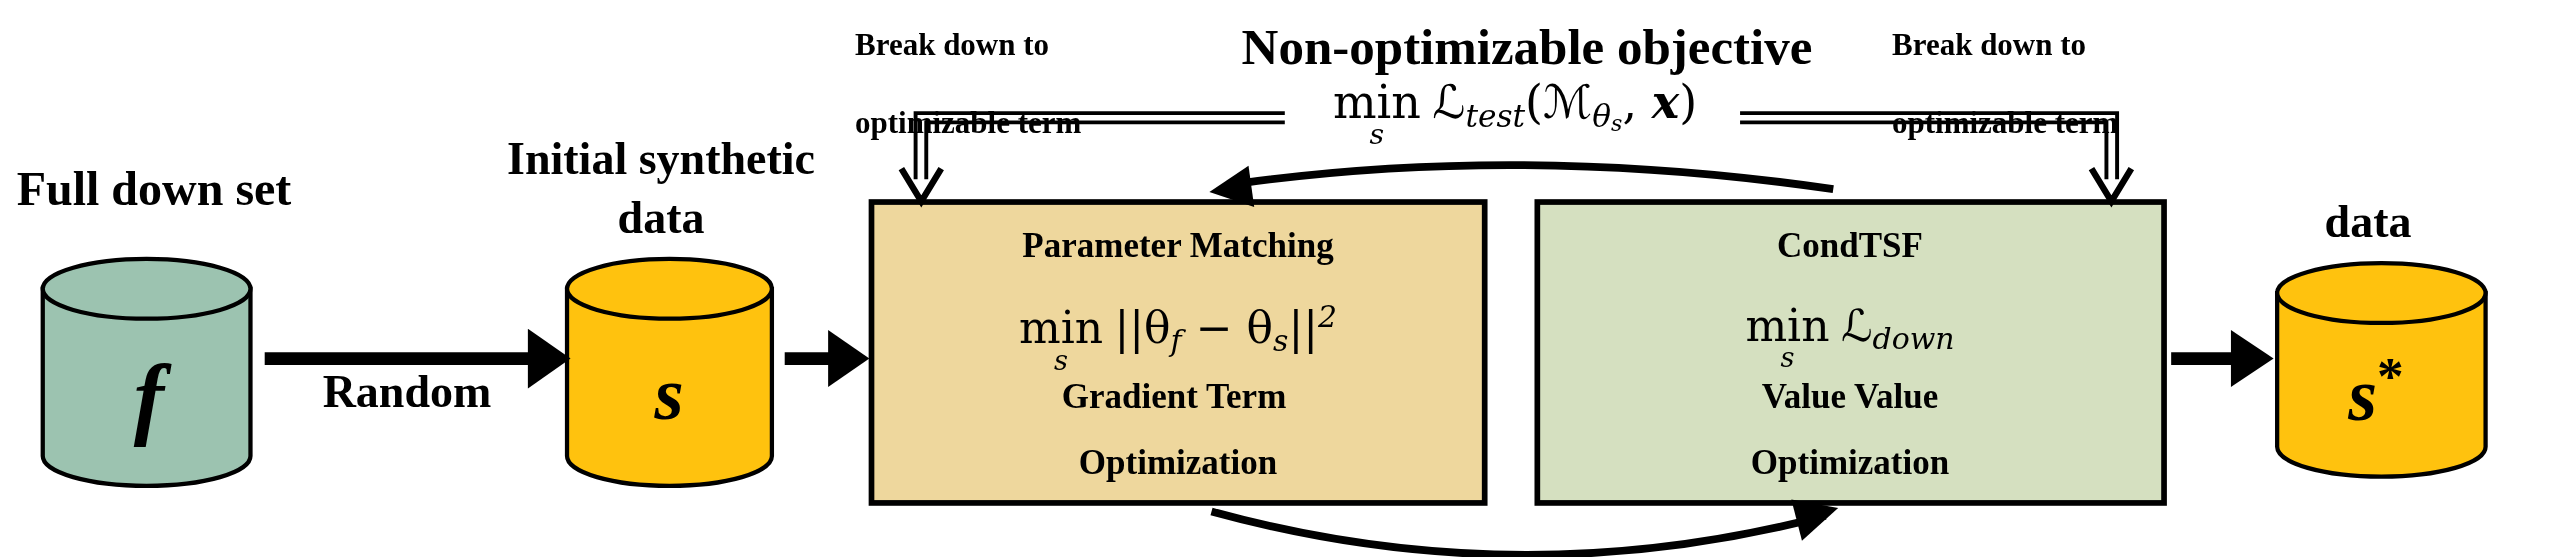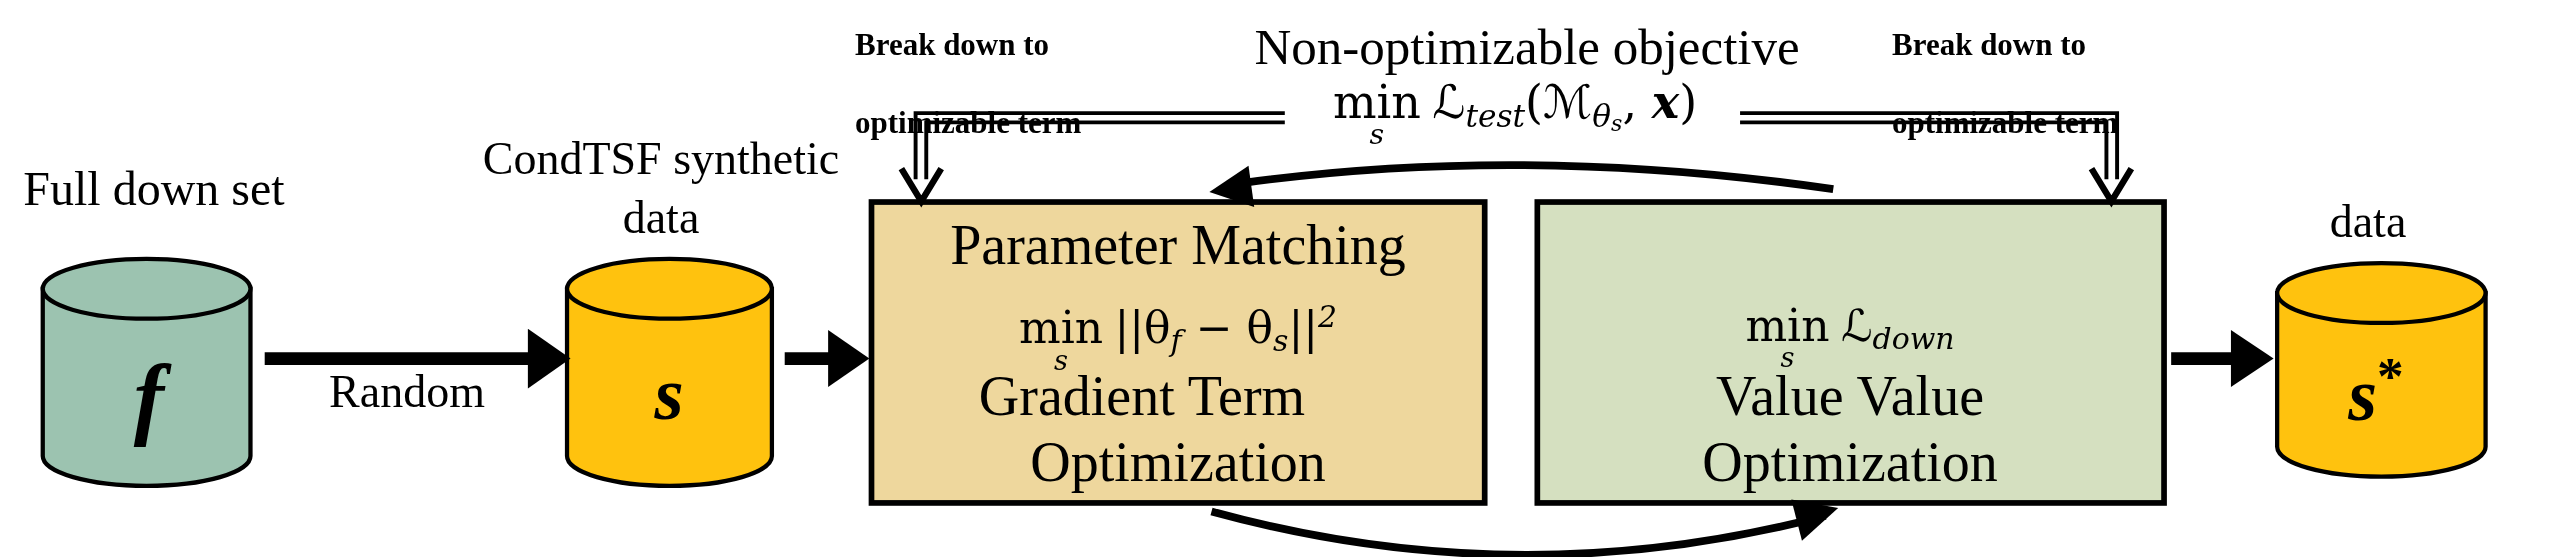--- a/index.html
+++ b/index.html
@@ -1,27 +1,27 @@
 <!DOCTYPE html>
 <html style="font-size:11.4px"><head>
 <meta charset="utf-8">
 <style>
   html,body{margin:0;padding:0;background:#ffffff;}
   #canvas{position:relative;width:2576px;height:557px;background:#ffffff;overflow:hidden;
           font-family:"Liberation Serif",serif;color:#000;}
   #shapes{position:absolute;left:0;top:0;width:2576px;height:557px;}
-  .lbl{position:absolute;transform:translate(-50%,-50%);font-weight:normal;white-space:nowrap;
+  .lbl{position:absolute;transform:translate(-50%,-50%);font-weight:bold;white-space:nowrap;
        font-family:"Liberation Serif",serif;line-height:1;}
   .lbl-block{position:absolute;font-weight:bold;white-space:nowrap;
        font-family:"Liberation Serif",serif;}
   .f64{font-size:46px;}
   .f68{font-size:48px;}
   .f72{font-size:51px;}
   .f60{font-size:31px;line-height:78px;}
-  .boxtext{font-size:56px;}
+  .boxtext{font-size:35px;}
   .formula{position:absolute;transform:translate(-50%,-50%);white-space:nowrap;
            font-family:"DejaVu Serif","Liberation Serif",serif;font-size:44px;line-height:1;}
   .minblock{display:inline-block;position:relative;margin-right:11.4px;}
   .minblock .under{position:absolute;left:50%;top:92%;transform:translateX(-50%);
                    font-size:0.62em;font-style:italic;}
   .it{font-style:italic;}
   .bi{font-style:italic;font-weight:bold;}
   .script{font-family:"DejaVu Sans","DejaVu Serif",serif;}
   .sub{font-size:0.68em;vertical-align:-0.28em;font-style:italic;}
   .subsub{font-size:0.48em;vertical-align:-0.55em;font-style:italic;}
@@ -88,21 +88,21 @@
     </g>
 
     <g>
       <path d="M1703 719 Q2136 838 2566 725" fill="none" stroke="#000" stroke-width="11"></path>
       <polygon points="2584,714 2518,702 2533,760" fill="#000"></polygon>
     </g>
   </svg>
 
   <div class="lbl f68" style="left:154px;top:189px;">Full down set</div>
 
-  <div class="lbl f64" style="left:661px;top:159px;">CondTSF synthetic</div>
+  <div class="lbl f64" style="left:661px;top:159px;">Initial synthetic</div>
   <div class="lbl f64" style="left:661px;top:218px;">data</div>
 
   <div class="lbl f64" style="left:407px;top:392px;">Random</div>
 
   <div class="lbl f72" style="left:1527px;top:47px;">Non-optimizable objective</div>
 
   <div class="lbl-block f60" style="left:855px;top:5.7px;">
     <div>Break down to</div>
     <div>optimizable term</div>
   </div>
@@ -115,23 +115,24 @@
   <div class="lbl f64" style="left:2368px;top:222px;">data</div>
 
   <div class="formula" style="left:1515px;top:107px;font-size:46px;">
     <span class="minblock"><span>min</span><span class="under">s</span></span><span class="script it">ℒ</span><span class="sub">test</span><span>(</span><span class="script it">ℳ</span><span class="sub">θ</span><span class="subsub">s</span><span>, </span><span class="bi">x</span><span>)</span>
   </div>
 
   <div class="lbl boxtext" style="left:1178px;top:245px;">Parameter Matching</div>
   <div class="formula" style="left:1178px;top:329px;">
     <span class="minblock"><span>min</span><span class="under">s</span></span><span>||θ</span><span class="sub">f</span><span> − θ</span><span class="sub">s</span><span>||</span><span class="sup2">2</span>
   </div>
-  <div class="lbl boxtext" style="left:1142px;top:396px;text-align:right;">Gradient Term</div>
+  <div class="lbl boxtext" style="left:1174px;top:396px;text-align:right;">Gradient Term</div>
   <div class="lbl boxtext" style="left:1178px;top:462px;">Optimization</div>
 
+  <div class="lbl boxtext" style="left:1850px;top:245px;">CondTSF</div>
   <div class="formula" style="left:1850px;top:329px;">
     <span class="minblock"><span>min</span><span class="under">s</span></span><span class="script it">ℒ</span><span class="sub">down</span>
   </div>
   <div class="lbl boxtext" style="left:1850px;top:396px;">Value Value</div>
   <div class="lbl boxtext" style="left:1850px;top:462px;">Optimization</div>
 
   <div class="cylletter" style="left:149px;top:397px;font-size:91px;">f</div>
   <div class="cylletter" style="left:669px;top:393px;font-size:75px;">s</div>
   <div class="cylletter" style="left:2376px;top:391px;font-size:74px;"><span>s</span><span class="star">*</span></div>
 

